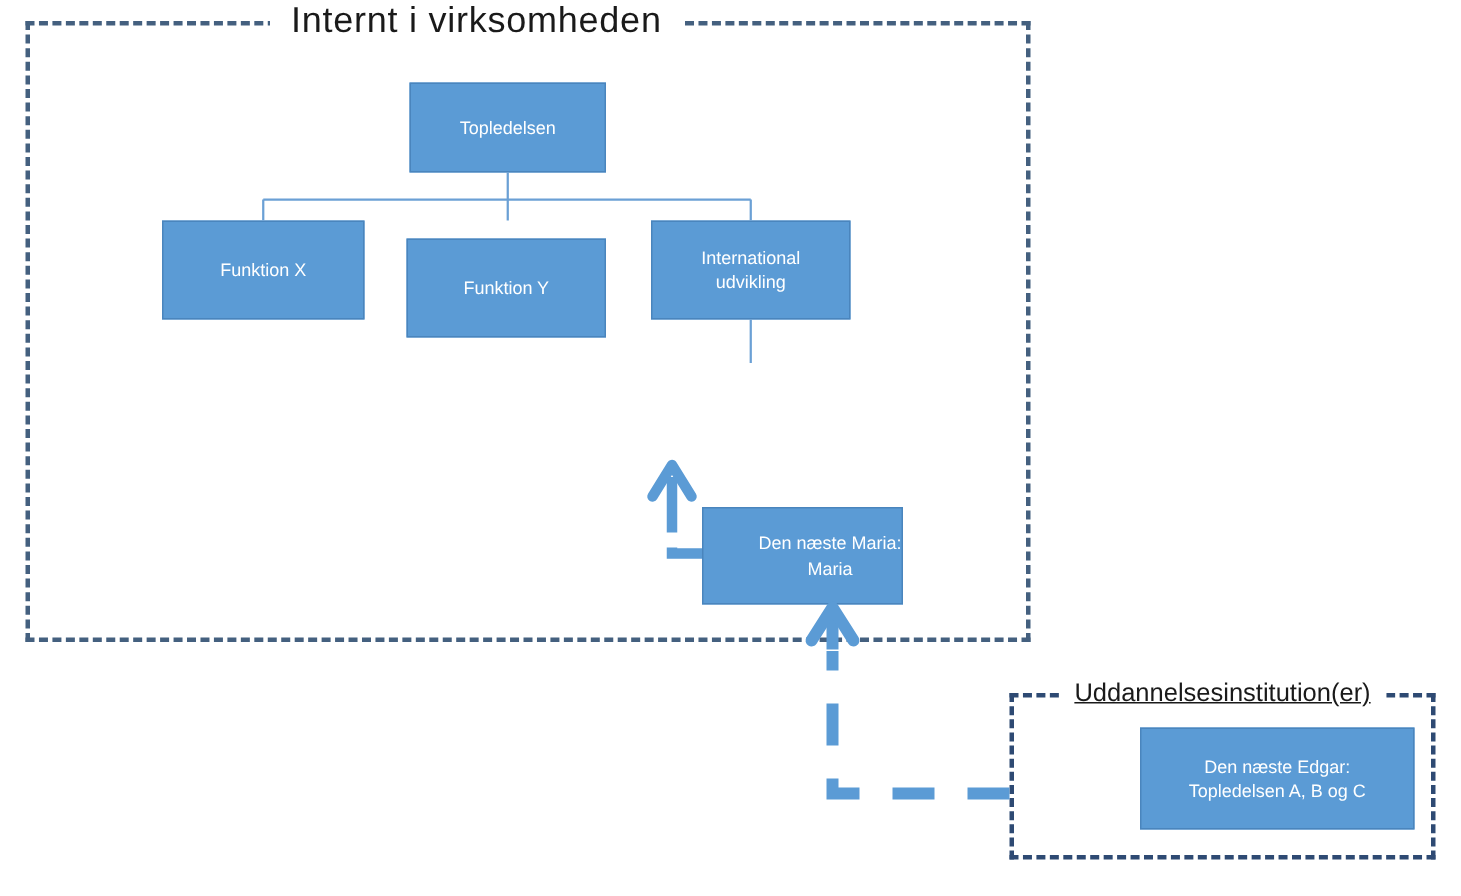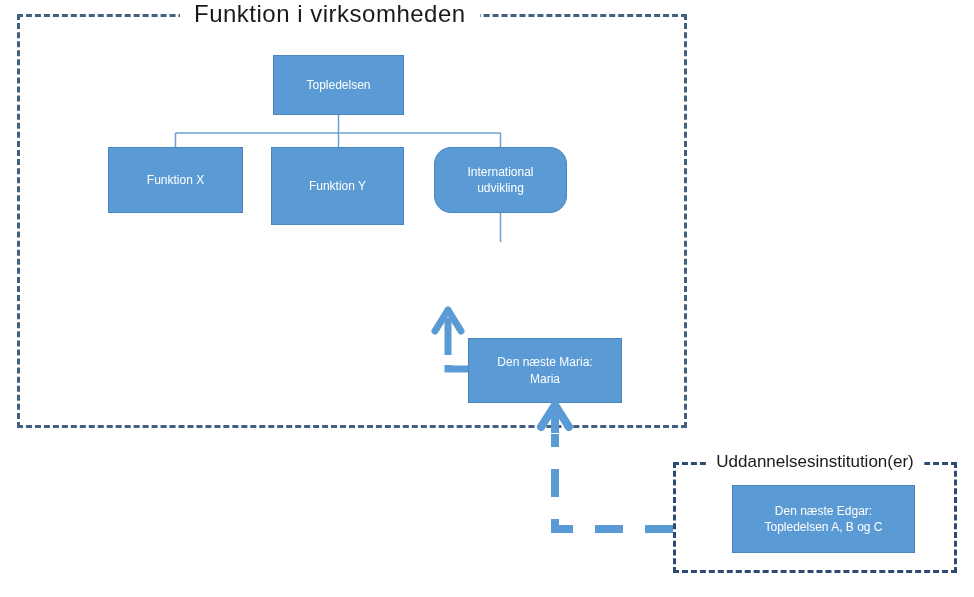--- a/index.html
+++ b/index.html
@@ -44,20 +44,21 @@
     left: 160px; top: -16px;
     font-size: 24px;
     padding: 0 14px;
     letter-spacing: 0.5px;
   }
   .external-title {
     left: 50%; top: -12px;
     transform: translateX(-50%);
     font-size: 17px;
     padding: 0 10px;
+    text-decoration: underline;
   }
   
   .connector-layer {
     position: absolute;
     left: 0; top: 0;
     z-index: 3;
     pointer-events: none;
   }
   
   .node {
@@ -70,33 +71,33 @@
     align-items: center;
     justify-content: center;
     text-align: center;
     font-size: 12px;
     line-height: 1.35;
     z-index: 2;
   }
   .node-text span { display: block; }
   #topledelsen       { left: 273px; top:  55px; width: 131px; height: 60px; }
   #funktion-x        { left: 108px; top: 147px; width: 135px; height: 66px; }
-  #funktion-y        { left: 271px; top: 147px; width: 133px; height: 78px; }
-  #international     { left: 434px; top: 147px; width: 133px; height: 66px; padding: 0 16px; border-radius: 17px; }
+  #funktion-y        { left: 271px; top: 159px; width: 133px; height: 66px; }
+  #international     { left: 434px; top: 147px; width: 133px; height: 66px; padding: 0 16px; }
   #noegleposition    { left: 433px; top: 242px; width: 134px; height: 66px; }
-  #den-naeste-maria  { left: 468px; top: 338px; width: 154px; height: 65px; }
-  #den-naeste-edgar  { left: 732px; top: 485px; width: 183px; height: 68px; }
+  #den-naeste-maria  { left: 468px; top: 338px; width: 134px; height: 65px; justify-content: flex-end; }
+  #den-naeste-edgar  { left: 760px; top: 485px; width: 183px; height: 68px; }
 </style>
 </head>
 <body>
 
 <div class="canvas">
 
   <div class="container internal-container">
-    <div class="container-title internal-title">Funktion i virksomheden</div>
+    <div class="container-title internal-title">Internt i virksomheden</div>
   </div>
 
   <div class="container external-container">
     <div class="container-title external-title">Uddannelsesinstitution(er)</div>
   </div>
 
   <svg class="connector-layer" width="974" height="597" viewBox="0 0 974 597">
 
     <g stroke="#6ba0d5" stroke-width="1.5" fill="none">
       <path d="M338.5 115 V133"></path>

